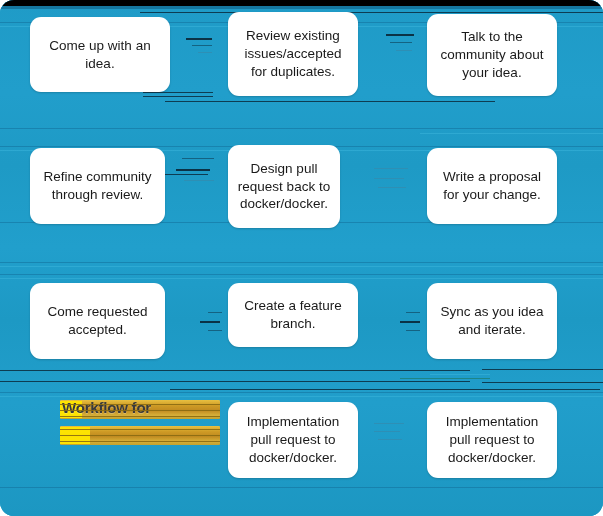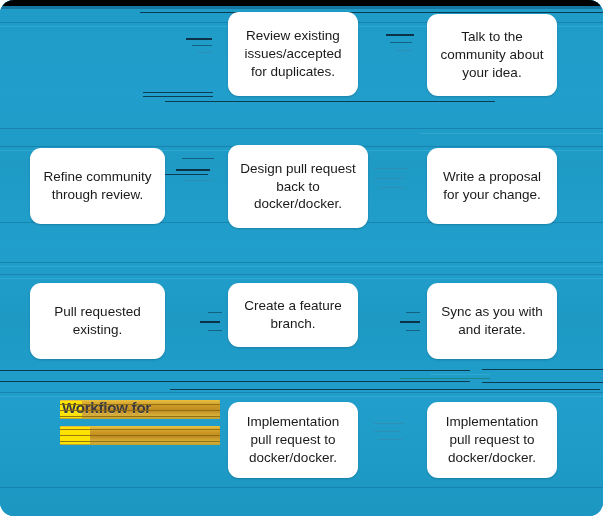--- a/index.html
+++ b/index.html
@@ -82,20 +82,23 @@
   <div class="hline dark" style="left:0px;top:381px;width:470px;"></div>
   <div class="hline dark" style="left:482px;top:369px;width:121px;"></div>
   <div class="hline dark" style="left:482px;top:382px;width:121px;"></div>
   <div class="hline lite" style="left:430px;top:374px;width:60px;"></div>
   <div class="hline grn" style="left:400px;top:378px;width:90px;"></div>
   <div class="hline mid" style="left:0px;top:392px;width:603px;"></div>
   <div class="hline lite" style="left:0px;top:396px;width:603px;"></div>
   <div class="hline dark" style="left:170px;top:389px;width:430px;"></div>
   <div class="hline mid" style="left:0px;top:487px;width:603px;"></div>
 
+  <div class="node" style="left:30px;top:17px;width:140px;height:75px;">
+    <span>Come up with an idea.</span>
+  </div>
 
   <div class="arrow" style="left:186px;top:38px;width:30px;height:22px;">
     <i class="d" style="left:0;top:0;width:26px;"></i>
     <i style="left:6px;top:7px;width:20px;"></i>
     <i class="t" style="left:12px;top:14px;width:14px;"></i>
   </div>
 
   <div class="node" style="left:228px;top:12px;width:130px;height:84px;">
     <span>Review existing issues/accepted for duplicates.</span>
   </div>
@@ -113,56 +116,56 @@
   <div class="node" style="left:30px;top:148px;width:135px;height:76px;">
     <span>Refine community through review.</span>
   </div>
 
   <div class="arrow" style="left:176px;top:158px;width:42px;height:30px;">
     <i style="left:6px;top:0;width:32px;"></i>
     <i class="d" style="left:0;top:11px;width:34px;"></i>
     <i class="t" style="left:8px;top:22px;width:30px;"></i>
   </div>
 
-  <div class="node" style="left:228px;top:145px;width:140px;height:83px;justify-content:center;">
+  <div class="node" style="left:228px;top:145px;width:112px;height:83px;justify-content:center;">
     <span>Design pull request back to docker/docker.</span>
   </div>
 
   <div class="arrow" style="left:374px;top:168px;width:42px;height:22px;">
     <i class="t" style="left:0;top:0;width:34px;"></i>
     <i class="t" style="left:0;top:10px;width:30px;"></i>
     <i class="t" style="left:4px;top:19px;width:28px;"></i>
   </div>
 
   <div class="node" style="left:427px;top:148px;width:130px;height:76px;">
     <span>Write a proposal for your change.</span>
   </div>
 
   <div class="node" style="left:30px;top:283px;width:135px;height:76px;">
-    <span>Pull requested existing.</span>
+    <span>Come requested accepted.</span>
   </div>
 
   <div class="arrow" style="left:200px;top:312px;width:22px;height:20px;">
     <i style="left:8px;top:0;width:14px;"></i>
     <i class="d" style="left:0;top:9px;width:20px;"></i>
     <i style="left:8px;top:18px;width:14px;"></i>
   </div>
 
   <div class="node" style="left:228px;top:283px;width:130px;height:64px;">
     <span>Create a feature branch.</span>
   </div>
 
   <div class="arrow" style="left:400px;top:312px;width:22px;height:20px;">
     <i style="left:6px;top:0;width:14px;"></i>
     <i class="d" style="left:0;top:9px;width:20px;"></i>
     <i style="left:6px;top:18px;width:14px;"></i>
   </div>
 
   <div class="node" style="left:427px;top:283px;width:130px;height:76px;">
-    <span>Sync as you with and iterate.</span>
+    <span>Sync as you idea and iterate.</span>
   </div>
 
   <div class="hl-label">
     <div class="ln">
       <div class="band" style="left:0;width:160px;"></div>
       <div class="ytab" style="left:0;width:22px;"></div>
       <div class="txt">Workflow for</div>
       <div class="strike" style="top:5px;width:160px;"></div>
       <div class="strike" style="top:11px;width:160px;"></div>
       <div class="strike" style="top:17px;width:160px;"></div>

